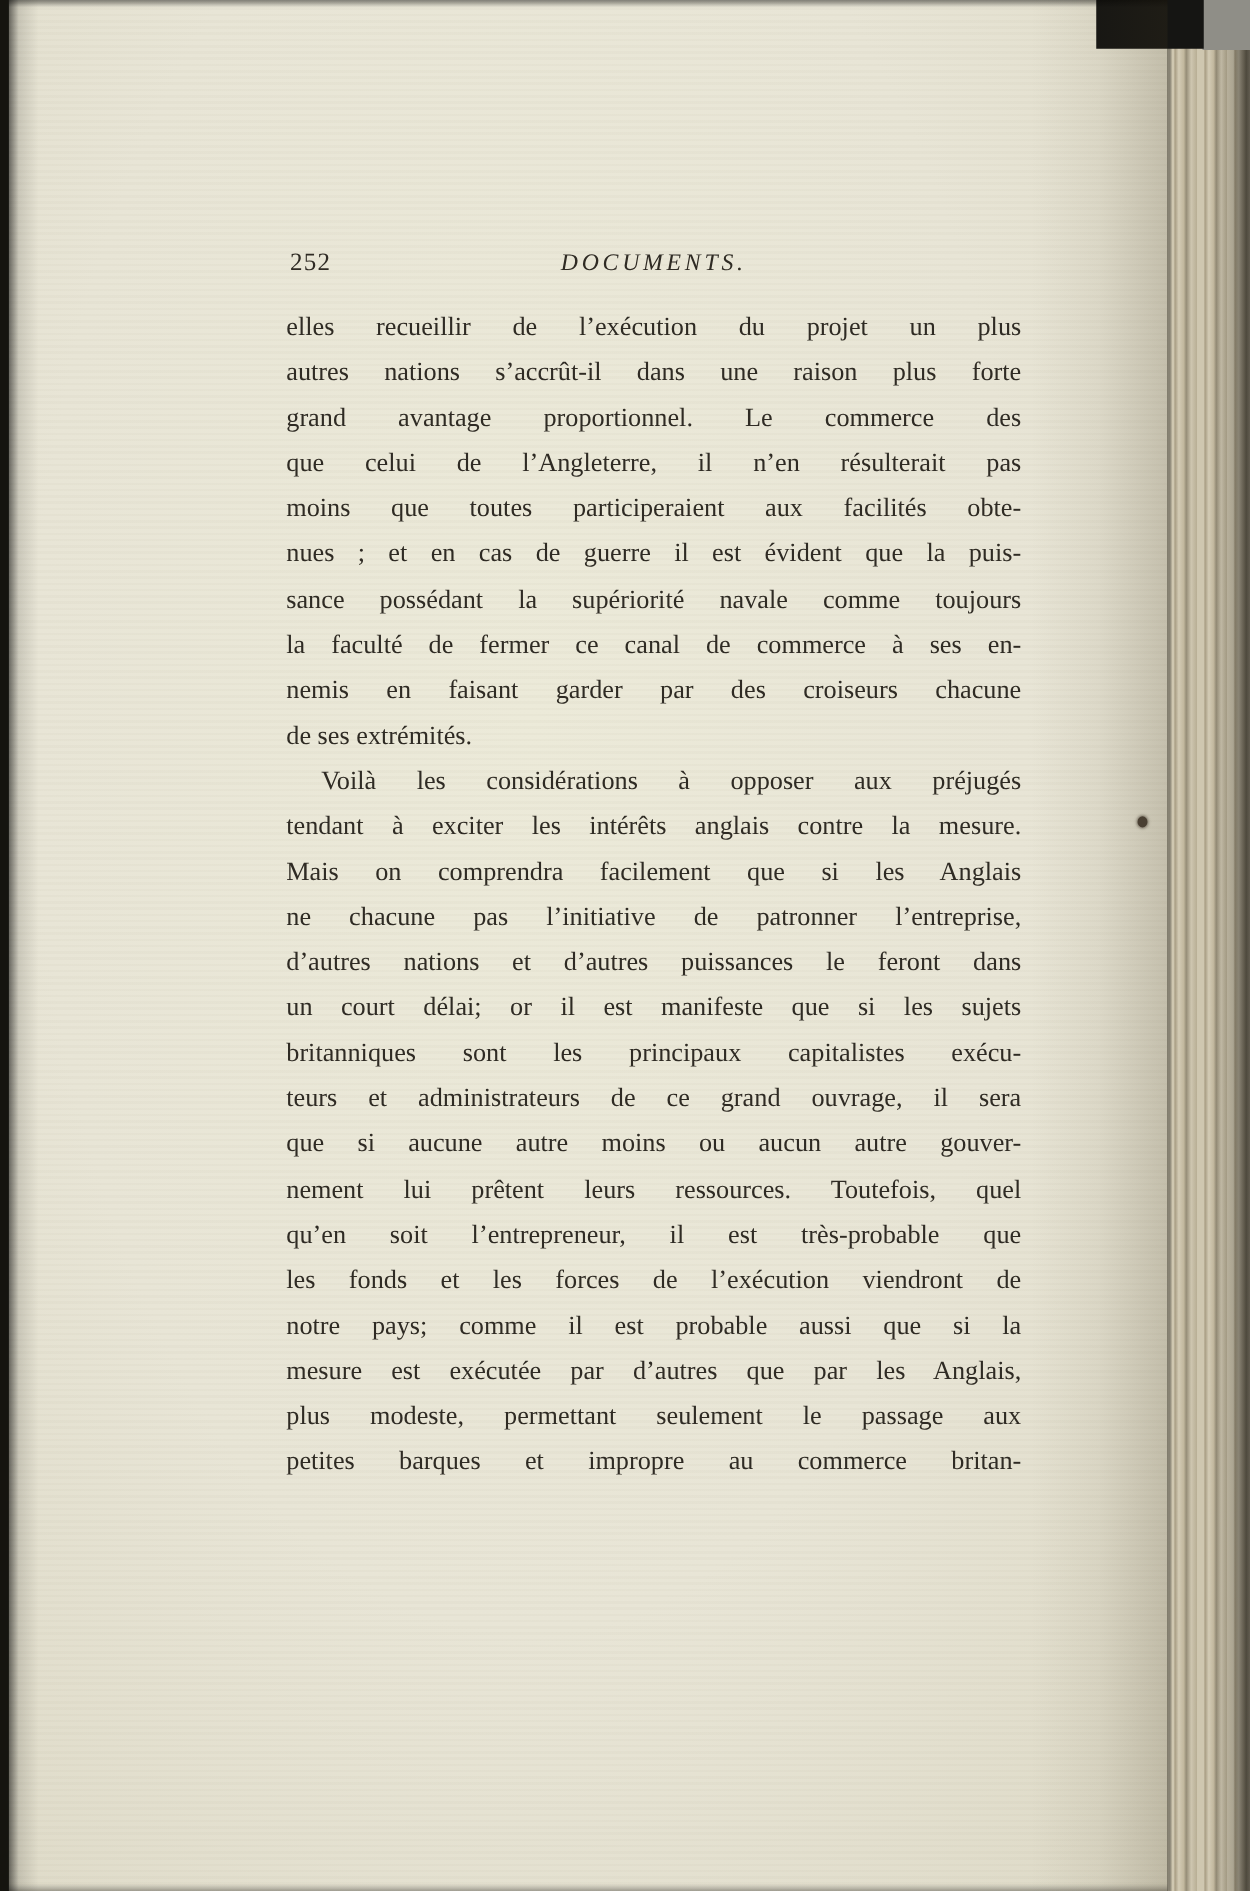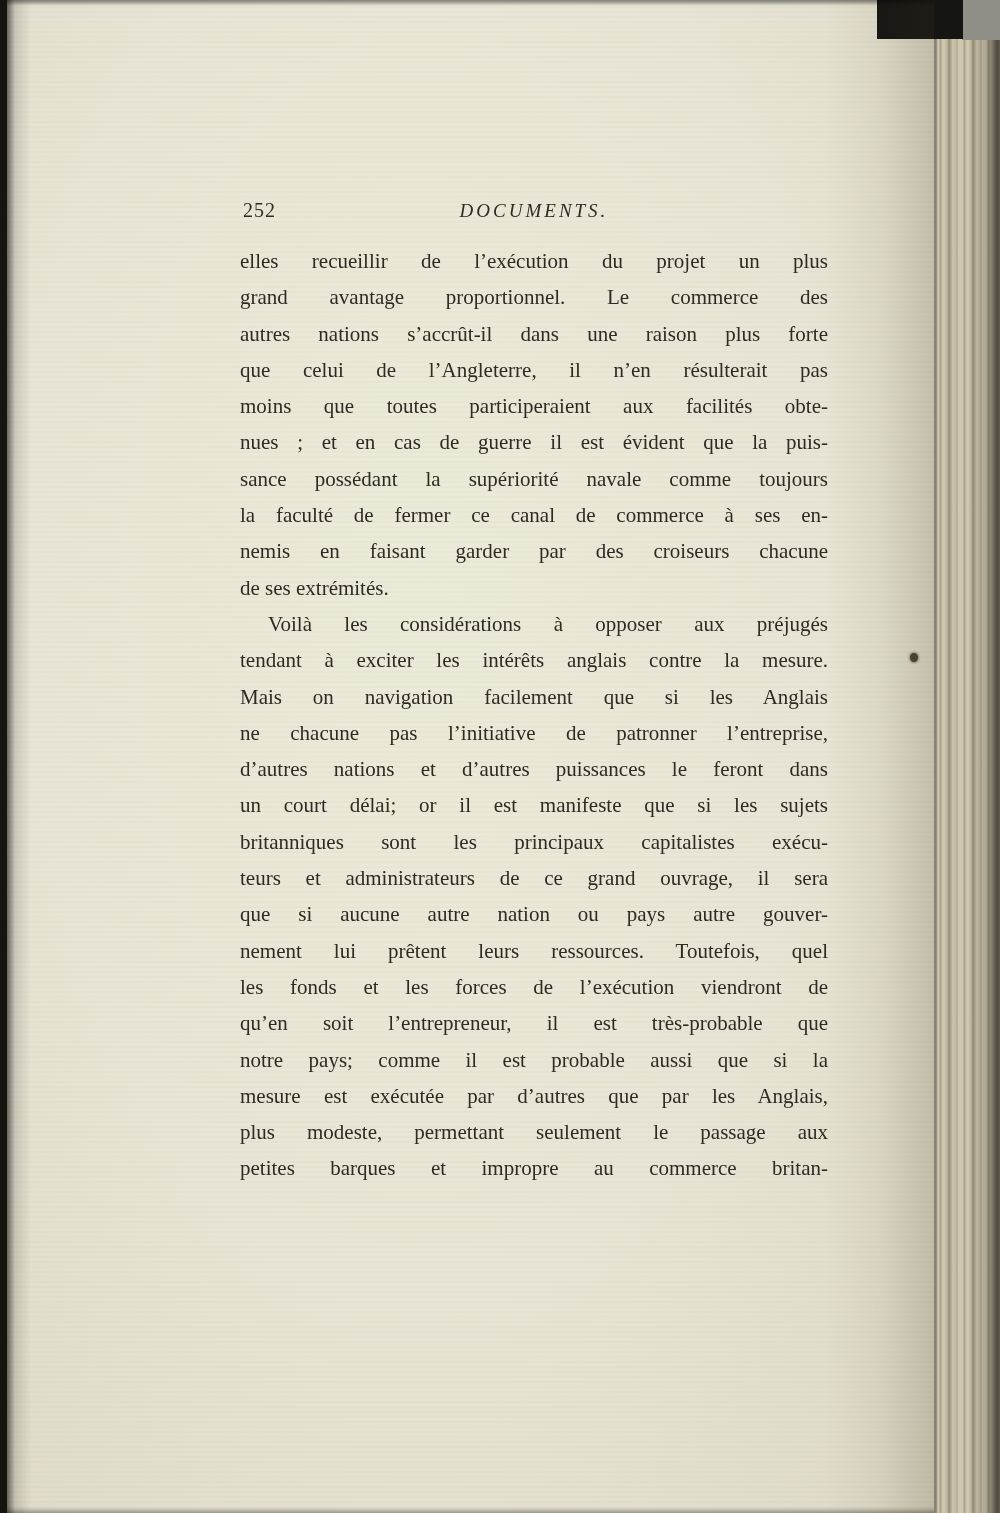--- a/index.html
+++ b/index.html
@@ -67,21 +67,21 @@
   .ink-speck {
     position: absolute;
     left: 910px; top: 653px;
     width: 8px; height: 9px;
     border-radius: 50%;
     background: #4a4033;
     box-shadow: 0 0 2px 1px rgba(74,64,51,0.5);
   }
   .text-block {
     position: absolute;
-    left: 240px; top: 198px;
+    left: 229px; top: 198px;
     width: 588px;
     color: var(--ink);
   }
   .header-row {
     position: relative;
     height: 45px;
   }
   .page-number {
     position: absolute;
     left: 3px; top: 1px;
@@ -122,41 +122,41 @@
 <div class="ink-speck"></div>
 
 <div class="text-block">
   <div class="header-row">
     <span class="page-number">252</span>
     <span class="running-header">DOCUMENTS.</span>
   </div>
 
 <div class="paragraph">
       <div class="line">elles recueillir de l’exécution du projet un plus</div>
+      <div class="line">autres nations s’accrût-il dans une raison plus forte</div>
       <div class="line">grand avantage proportionnel. Le commerce des</div>
-      <div class="line">autres nations s’accrût-il dans une raison plus forte</div>
       <div class="line">que celui de l’Angleterre, il n’en résulterait pas</div>
       <div class="line">moins que toutes participeraient aux facilités obte-</div>
       <div class="line">nues ; et en cas de guerre il est évident que la puis-</div>
       <div class="line">sance possédant la supériorité navale comme toujours</div>
       <div class="line">la faculté de fermer ce canal de commerce à ses en-</div>
       <div class="line">nemis en faisant garder par des croiseurs chacune</div>
       <div class="line final">de ses extrémités.</div>
     </div>
     <div class="paragraph indent">
       <div class="line">Voilà les considérations à opposer aux préjugés</div>
       <div class="line">tendant à exciter les intérêts anglais contre la mesure.</div>
-      <div class="line">Mais on navigation facilement que si les Anglais</div>
+      <div class="line">Mais on comprendra facilement que si les Anglais</div>
       <div class="line">ne chacune pas l’initiative de patronner l’entreprise,</div>
       <div class="line">d’autres nations et d’autres puissances le feront dans</div>
       <div class="line">un court délai; or il est manifeste que si les sujets</div>
       <div class="line">britanniques sont les principaux capitalistes exécu-</div>
       <div class="line">teurs et administrateurs de ce grand ouvrage, il sera</div>
-      <div class="line">que si aucune autre nation ou pays autre gouver-</div>
+      <div class="line">que si aucune autre moins ou aucun autre gouver-</div>
       <div class="line">nement lui prêtent leurs ressources. Toutefois, quel</div>
+      <div class="line">qu’en soit l’entrepreneur, il est très-probable que</div>
       <div class="line">les fonds et les forces de l’exécution viendront de</div>
-      <div class="line">qu’en soit l’entrepreneur, il est très-probable que</div>
       <div class="line">notre pays; comme il est probable aussi que si la</div>
       <div class="line">mesure est exécutée par d’autres que par les Anglais,</div>
       <div class="line">plus modeste, permettant seulement le passage aux</div>
       <div class="line">petites barques et impropre au commerce britan-</div>
     </div>
   </div>
 
 </body></html>

